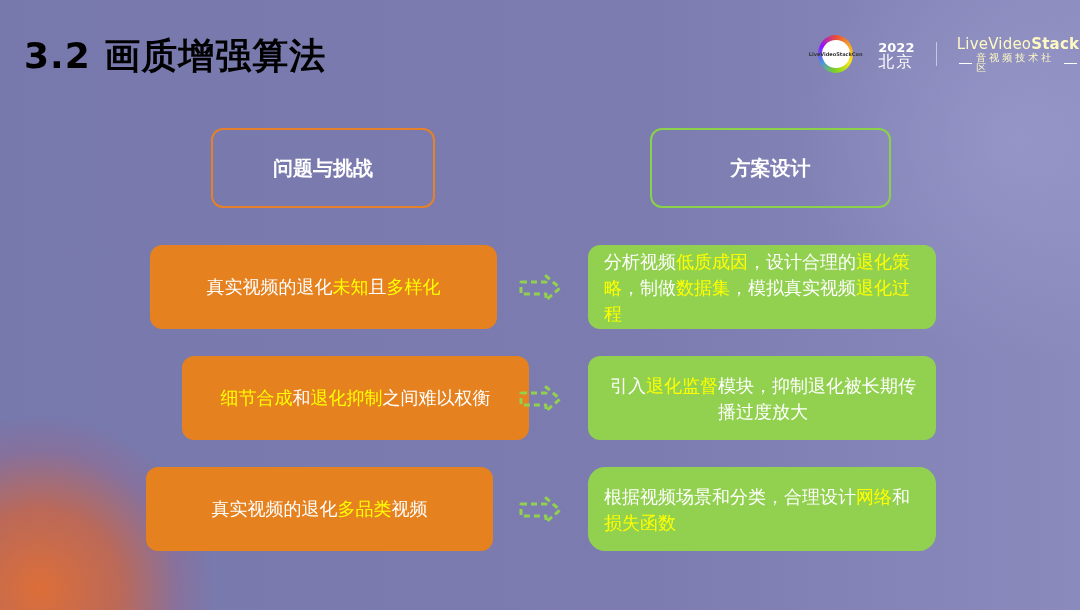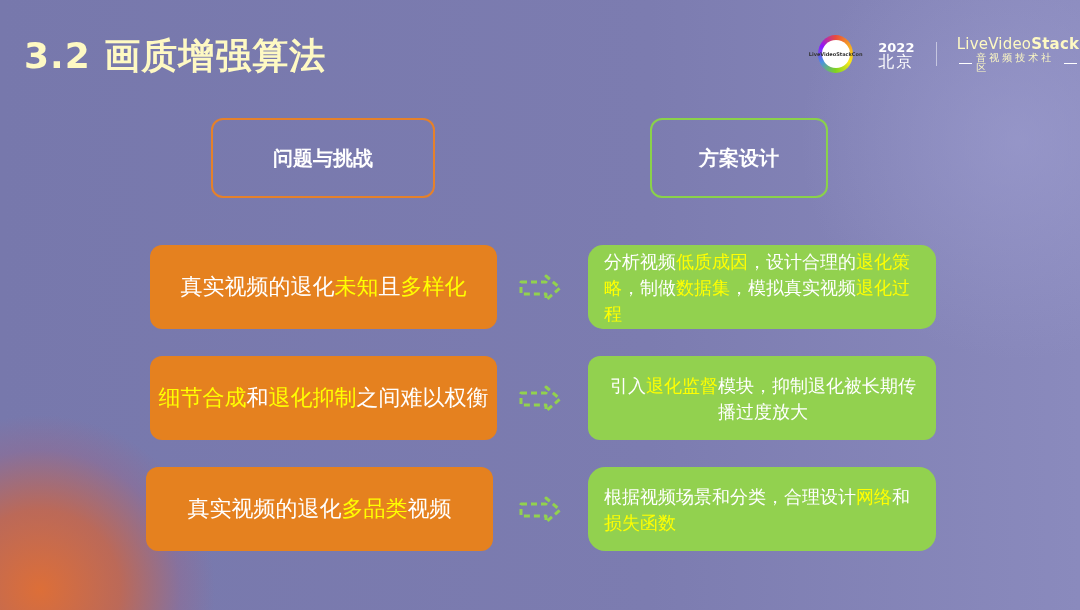--- a/index.html
+++ b/index.html
@@ -10,21 +10,21 @@
     }
     .bg {
       position: absolute; inset: 0;
       background:
         radial-gradient(circle at 40px 590px, rgba(226,110,50,0.95) 0px, rgba(210,100,60,0.75) 80px, rgba(160,100,130,0.35) 140px, rgba(122,122,174,0) 175px),
         radial-gradient(circle at 1020px 140px, rgba(160,160,210,0.55) 0px, rgba(122,122,174,0) 220px),
         linear-gradient(90deg, #7778ac 0%, #7c7cb0 60%, #8a8abd 100%);
     }
     .title {
       position: absolute; left: 24px; top: 32px;
-      color: #fef9c3; font-size: 36px; font-weight: bold; letter-spacing: 1px;
+      color: #000000; font-size: 36px; font-weight: bold; letter-spacing: 1px;
     }
     .logo-area { position: absolute; left: 818px; top: 32px; height: 44px; display: flex; align-items: center; }
     .conf-badge {
       width: 38px; height: 38px; border-radius: 50%;
       background: conic-gradient(#e94b3c, #f5a623, #f8e71c, #7ed321, #4a90e2, #9013fe, #e94b3c);
       display: flex; align-items: center; justify-content: center;
     }
     .conf-badge-inner {
       width: 28px; height: 28px; border-radius: 50%; background: #fff;
       display: flex; align-items: center; justify-content: center;
@@ -36,30 +36,30 @@
     .logo-divider { width: 1px; height: 24px; background: rgba(255,255,255,0.5); margin: 0 18px 0 22px; }
     .lvs { display: flex; flex-direction: column; align-items: center; color: #fef9c3; }
     .lvs .brand { font-size: 15px; line-height: 18px; letter-spacing: 0.2px; }
     .lvs .brand b { font-weight: bold; }
     .lvs .sub { font-size: 10px; line-height: 10px; letter-spacing: 3px; display: flex; align-items: center; }
     .lvs .sub .dash { display: inline-block; width: 14px; height: 1px; background: #fff; margin: 0 4px; }
 
     .header-box {
       position: absolute; height: 80px; border-radius: 12px; box-sizing: border-box;
       display: flex; align-items: center; justify-content: center;
-      color: #fff; font-size: 20px; font-weight: bold;
+      color: #fff; font-size: 20px; font-weight: bold; margin-top: 10px;
     }
     .header-left { left: 211px; top: 118px; width: 224px; border: 2.5px solid #e5812a; }
-    .header-right { left: 650px; top: 118px; width: 178px; border: 2.5px solid #8ad24a; }
+    .header-right { left: 650px; top: 118px; width: 241px; border: 2.5px solid #8ad24a; }
 
     .problem {
       position: absolute; left: 150px; width: 347px; height: 84px;
       background: #e5811f; border-radius: 12px;
       display: flex; align-items: center; justify-content: center;
-      color: #fff; font-size: 22px;
+      color: #fff; font-size: 18px;
     }
     .solution {
       position: absolute; left: 588px; width: 348px; height: 84px;
       background: #92d14f; border-radius: 12px; box-sizing: border-box;
       padding: 2px 14px 0 16px; display: flex; align-items: center;
       color: #fff; font-size: 18px; line-height: 26px;
     }
     .hl { color: #ffff00; }
     .arrow { position: absolute; left: 518px; width: 50px; height: 30px; }
   </style>
@@ -91,25 +91,25 @@
 
 <div class="header-box header-left">问题与挑战</div>
 <div class="header-box header-right">方案设计</div>
 
 <div class="problem" style="top:245px;">
     <span><span>真实视频的退化</span><span class="hl">未知</span><span>且</span><span class="hl">多样化</span></span>
   </div>
 <svg class="arrow" style="top:273px;" viewBox="0 0 50 30">
   <path d="M3 9 L28 9 L28 3 L42 15 L28 27 L28 21 L3 21 Z" fill="none" stroke="#92d14f" stroke-width="3" stroke-dasharray="6 4" stroke-linejoin="round"></path>
 </svg>
-<div class="solution" style="top:245px;border-radius:15px;">
+<div class="solution" style="top:245px;">
     <span><span>分析视频</span><span class="hl">低质成因</span><span>，设计合理的</span><span class="hl">退化策略</span><span>，制做</span><span class="hl">数据集</span><span>，模拟真实视频</span><span class="hl">退化过程</span></span>
   </div>
 
-<div class="problem" style="top:356px;">
+<div class="problem" style="top:356px;margin-left:32px;">
     <span><span class="hl">细节合成</span><span>和</span><span class="hl">退化抑制</span><span>之间难以权衡</span></span>
   </div>
 <svg class="arrow" style="top:384px;" viewBox="0 0 50 30">
   <path d="M3 9 L28 9 L28 3 L42 15 L28 27 L28 21 L3 21 Z" fill="none" stroke="#92d14f" stroke-width="3" stroke-dasharray="6 4" stroke-linejoin="round"></path>
 </svg>
 <div class="solution" style="top:356px;text-align:center;">
     <span><span>引入</span><span class="hl">退化监督</span><span>模块，抑制退化被长期传播过度放大</span></span>
   </div>
 
 <div class="problem" style="top:467px; left:146px;">

